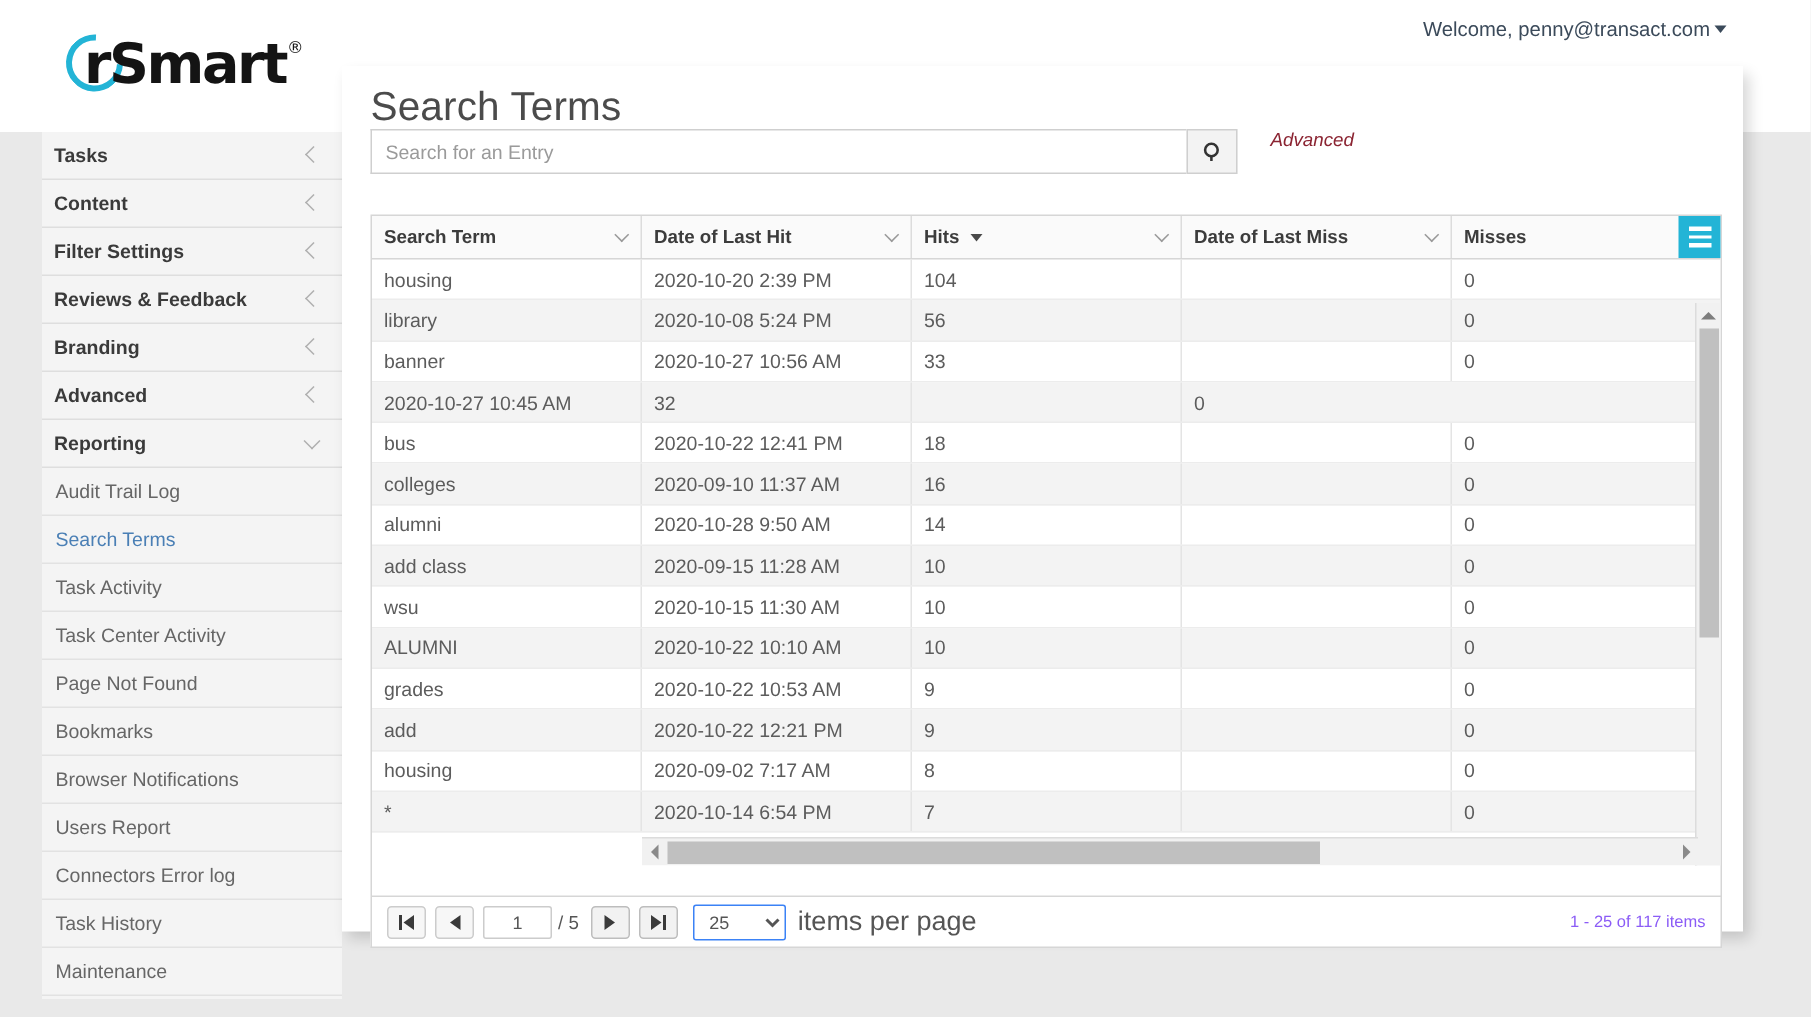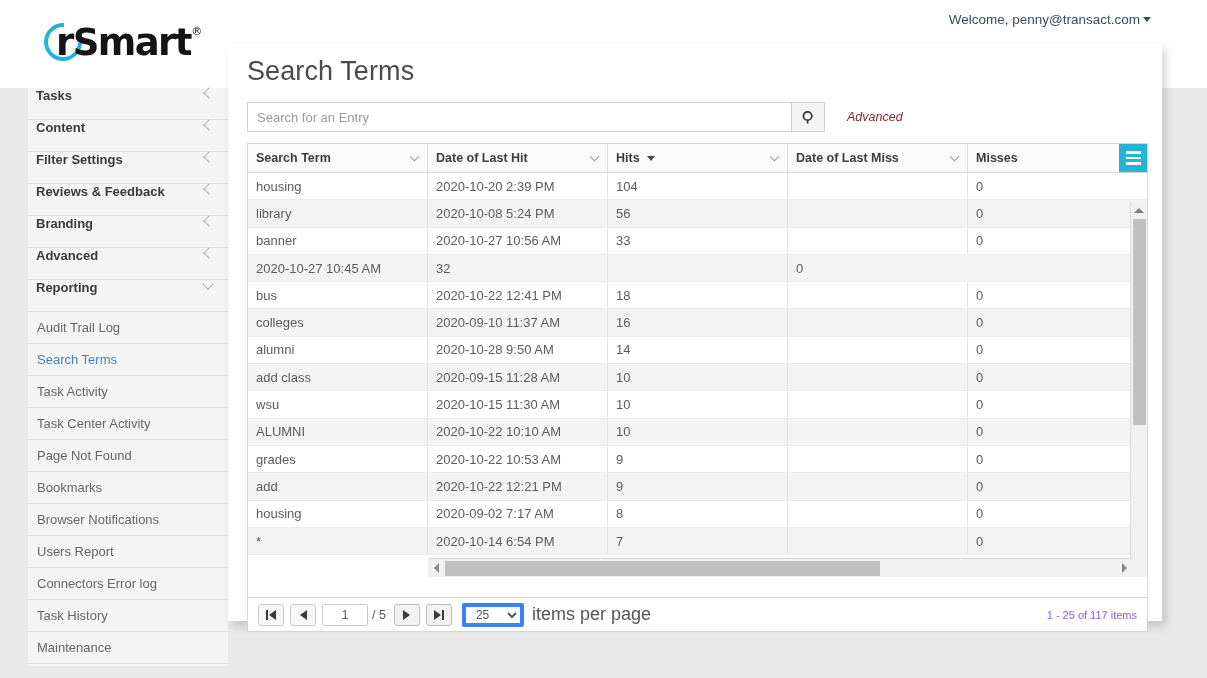--- a/index.html
+++ b/index.html
@@ -74,21 +74,21 @@
 
   
   #sidebar {
     position: absolute; left: 28px; top: 88px;
     width: 200px; height: 578px;
     background: #f4f4f4;
   }
   .nav-group {
     position: relative;
     height: 32px;
-    display: flex; align-items: flex-start;
+    display: flex; align-items: center;
     padding: 0 14px 0 8px;
     border-bottom: 1px solid #dedede;
     background: #f4f4f4;
     cursor: pointer;
     font-weight: bold;
     font-size: 13px;
     color: #3a3a3a;
   }
   .nav-group .lbl { flex: 1; }
   .chev {
@@ -130,22 +130,22 @@
   }
   #modal-title {
     position: absolute; left: 19px; top: 12px;
     font-size: 27px;
     color: #4b4b4b;
     font-weight: normal;
     letter-spacing: .1px;
   }
   
   #searchrow {
-    position: absolute; left: 19px; top: 58px;
-    display: flex; align-items: center;
+    position: absolute; left: 19px; top: 42px;
+    display: flex; align-items: flex-start;
   }
   #search-input {
     width: 544px; height: 30px;
     border: 1px solid #cfcfcf;
     border-right: none;
     padding: 0 9px;
     font-size: 13px;
     color: #333;
     outline: none;
     background: #fff;
@@ -355,21 +355,21 @@
     font-family: "Liberation Sans", sans-serif;
     background: #fff;
   }
   #page-total {
     margin: 0 8px 0 4px;
     font-size: 12.5px;
     color: #555;
   }
   #per-page {
     width: 62px; height: 24px;
-    border: 4px solid #3b82f6;
+    border: 1px solid #3b82f6;
     border-radius: 2px;
     font-size: 12px;
     color: #555;
     background: #fff;
     margin: 0 8px 0 4px;
     font-family: "Liberation Sans", sans-serif;
     padding-left: 6px;
   }
   #per-label { font-size: 18px; color: #555; }
   #range-label {

